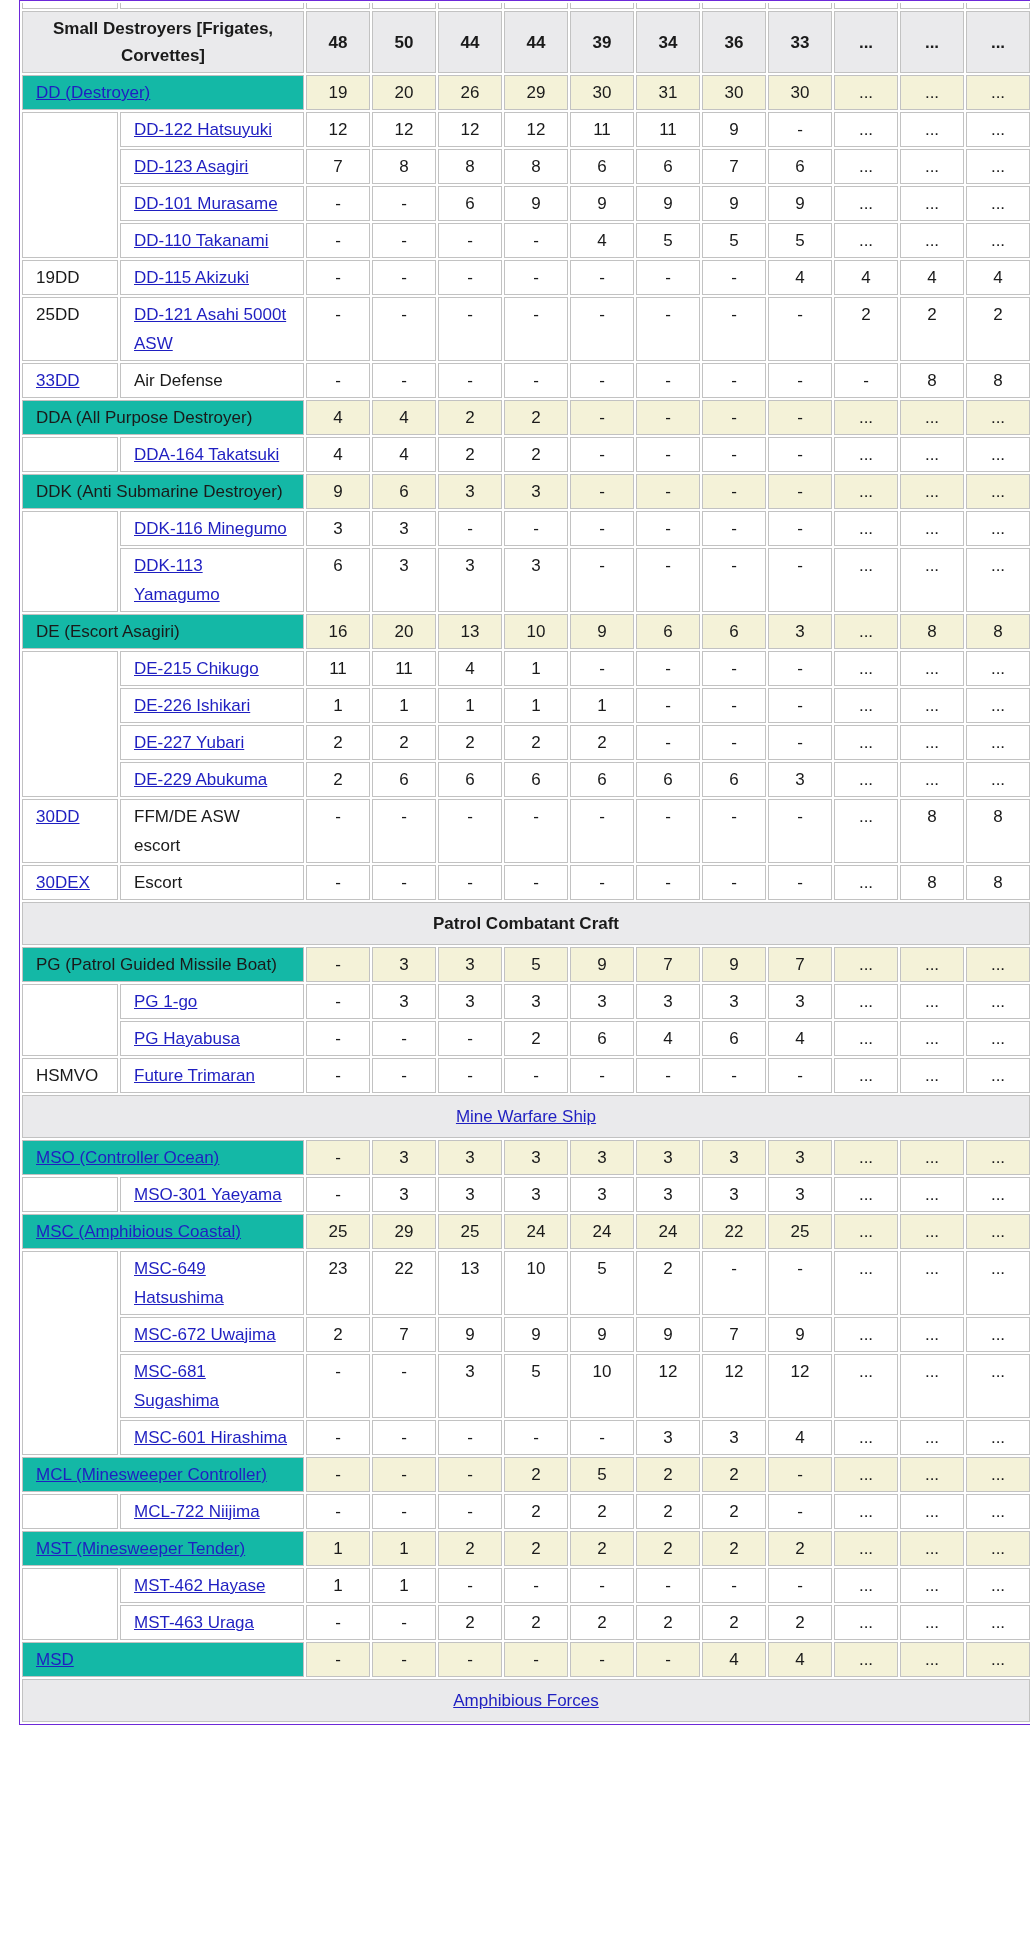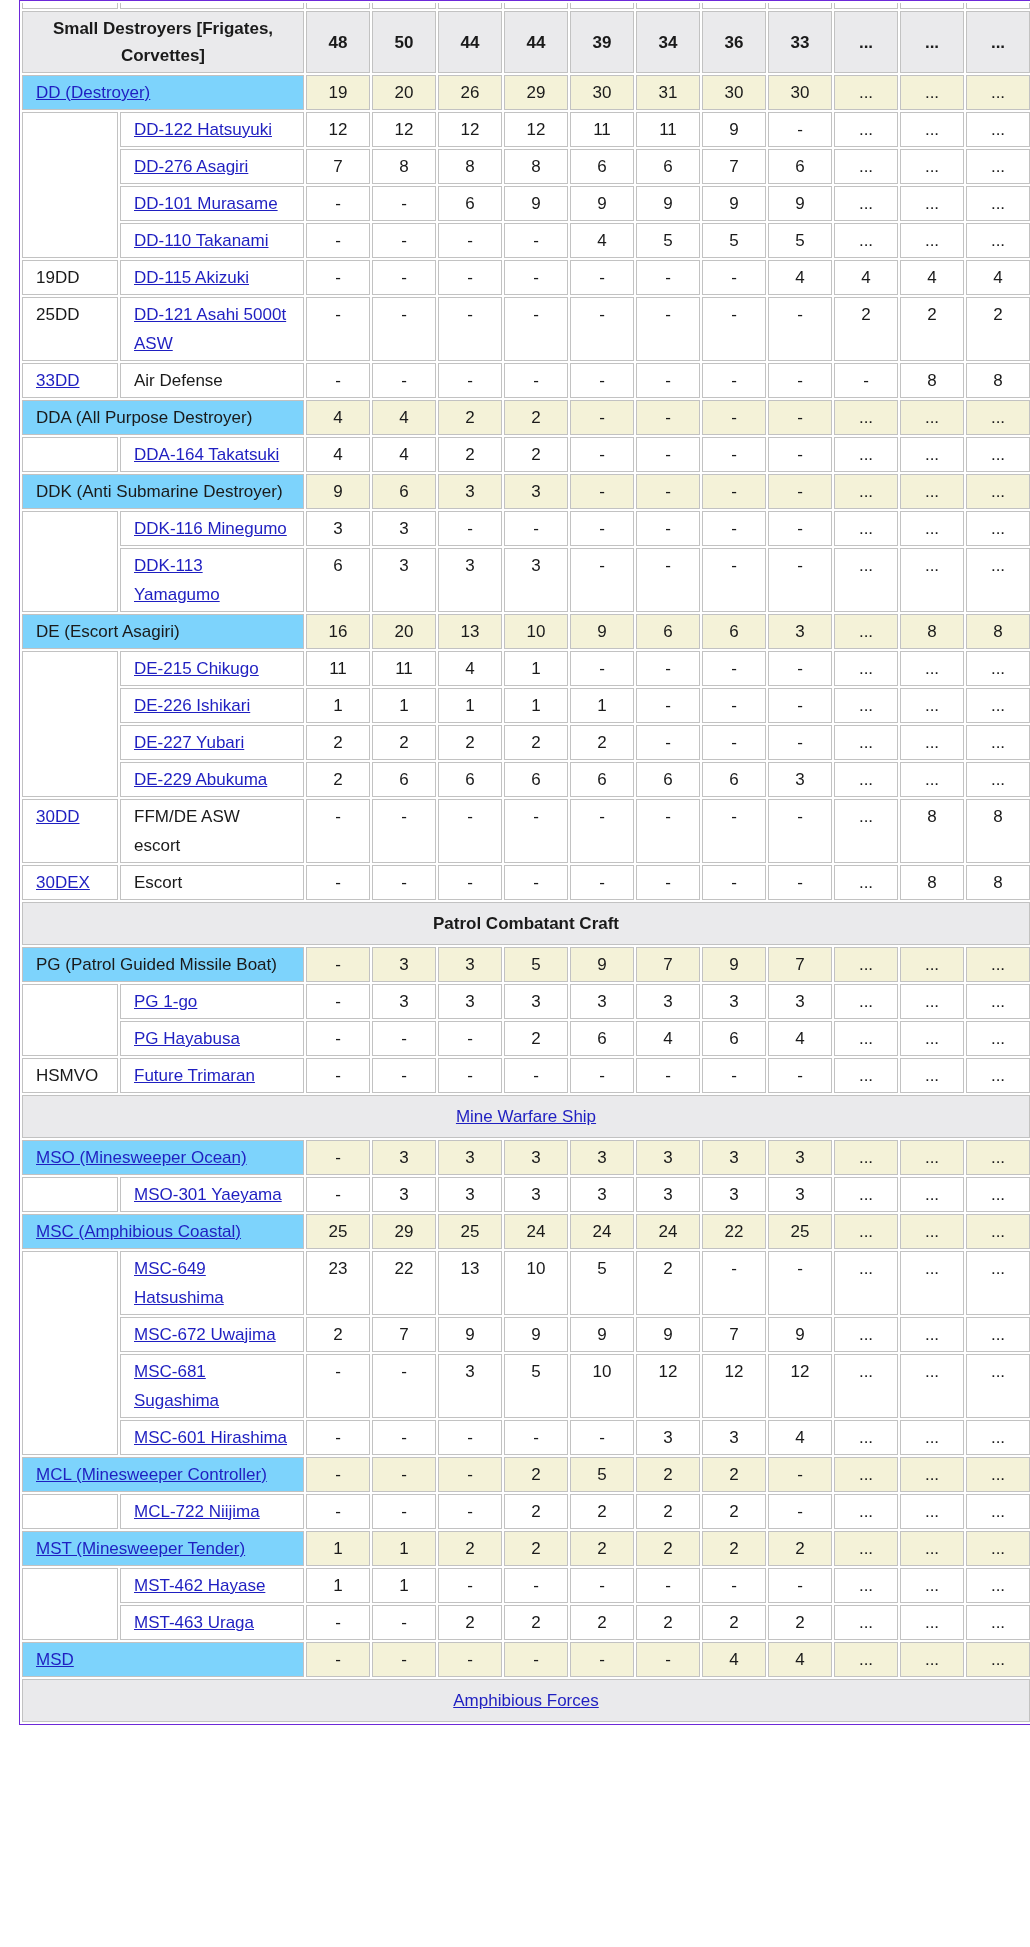--- a/index.html
+++ b/index.html
@@ -15,21 +15,21 @@
   col.c-prefix{width:96px}
   col.c-name{width:184px}
   td{
     border:1px solid #c2c2c2;vertical-align:top;
     font-size:17px;line-height:29px;padding:2px 13px;
     overflow:hidden;word-wrap:break-word;background:#ffffff;
   }
   tr.sliver td{height:5px;padding:0;line-height:0;border-top:none}
   td.colhead{background:#eaeaec;font-weight:700;text-align:center;vertical-align:middle;line-height:27px;padding:3px 4px}
   td.num{text-align:center;padding:2px 2px}
-  td.grouplabel{background:#7dd3fc}
+  td.grouplabel{background:#14b8a6}
   td.groupnum{background:#f4f2d8}
   td.section{background:#eaeaec;text-align:center;font-weight:700;padding:6px 4px}
   a.lnk{color:#1f1fc1;text-decoration:underline;cursor:pointer}
   td.section a.lnk{font-weight:400}
   span.plain{color:#1a1a1a}
 </style>
 </head>
 <body>
 
 <table>
@@ -101,21 +101,21 @@
         <td class="num">12</td>
         <td class="num">11</td>
         <td class="num">11</td>
         <td class="num">9</td>
         <td class="num">-</td>
         <td class="num">...</td>
         <td class="num">...</td>
         <td class="num">...</td>
       </tr>
       <tr>
-        <td class="name"><a class="lnk">DD-276 Asagiri</a></td>
+        <td class="name"><a class="lnk">DD-123 Asagiri</a></td>
         <td class="num">7</td>
         <td class="num">8</td>
         <td class="num">8</td>
         <td class="num">8</td>
         <td class="num">6</td>
         <td class="num">6</td>
         <td class="num">7</td>
         <td class="num">6</td>
         <td class="num">...</td>
         <td class="num">...</td>
@@ -425,21 +425,21 @@
         <td class="num">-</td>
         <td class="num">-</td>
         <td class="num">...</td>
         <td class="num">...</td>
         <td class="num">...</td>
       </tr>
       <tr>
         <td class="section" colspan="13"><a class="lnk">Mine Warfare Ship</a></td>
       </tr>
       <tr>
-        <td class="grouplabel" colspan="2"><a class="lnk">MSO (Minesweeper Ocean)</a></td>
+        <td class="grouplabel" colspan="2"><a class="lnk">MSO (Controller Ocean)</a></td>
         <td class="num groupnum">-</td>
         <td class="num groupnum">3</td>
         <td class="num groupnum">3</td>
         <td class="num groupnum">3</td>
         <td class="num groupnum">3</td>
         <td class="num groupnum">3</td>
         <td class="num groupnum">3</td>
         <td class="num groupnum">3</td>
         <td class="num groupnum">...</td>
         <td class="num groupnum">...</td>

